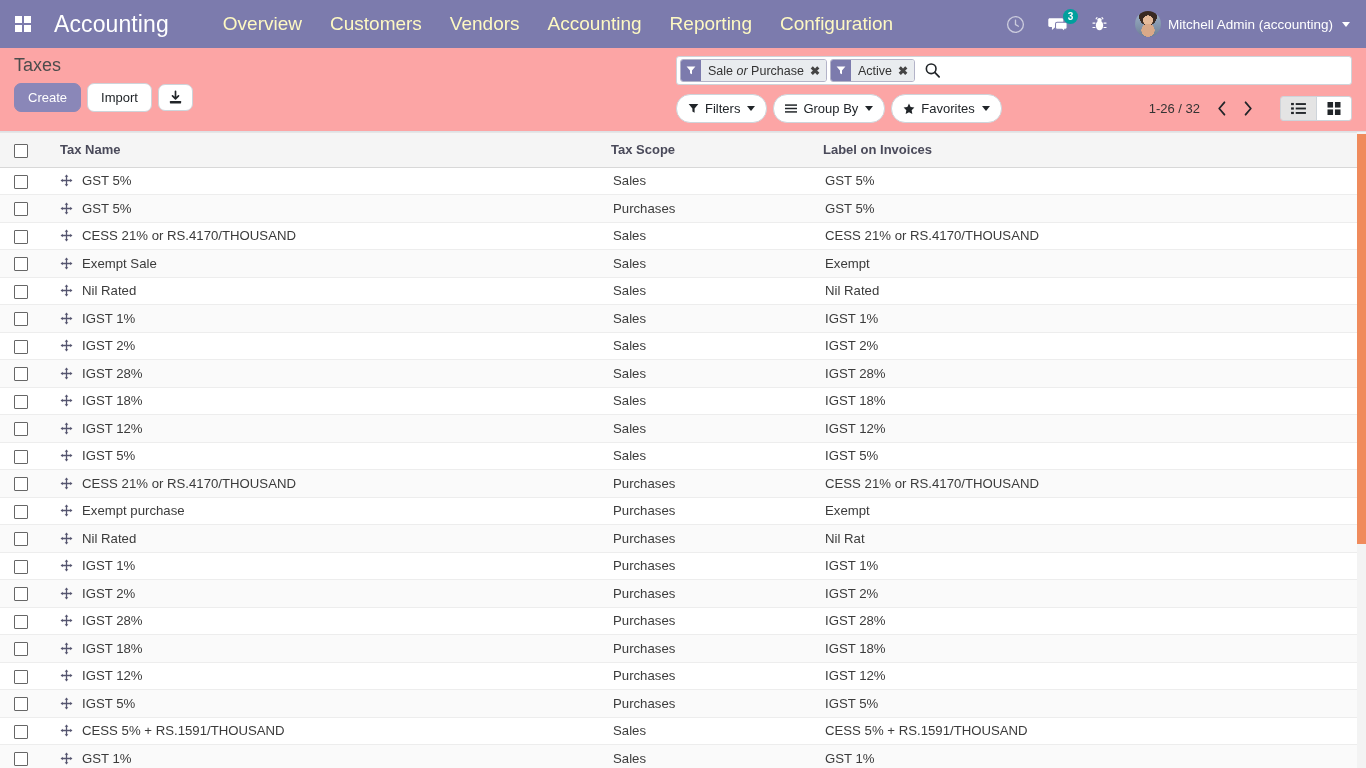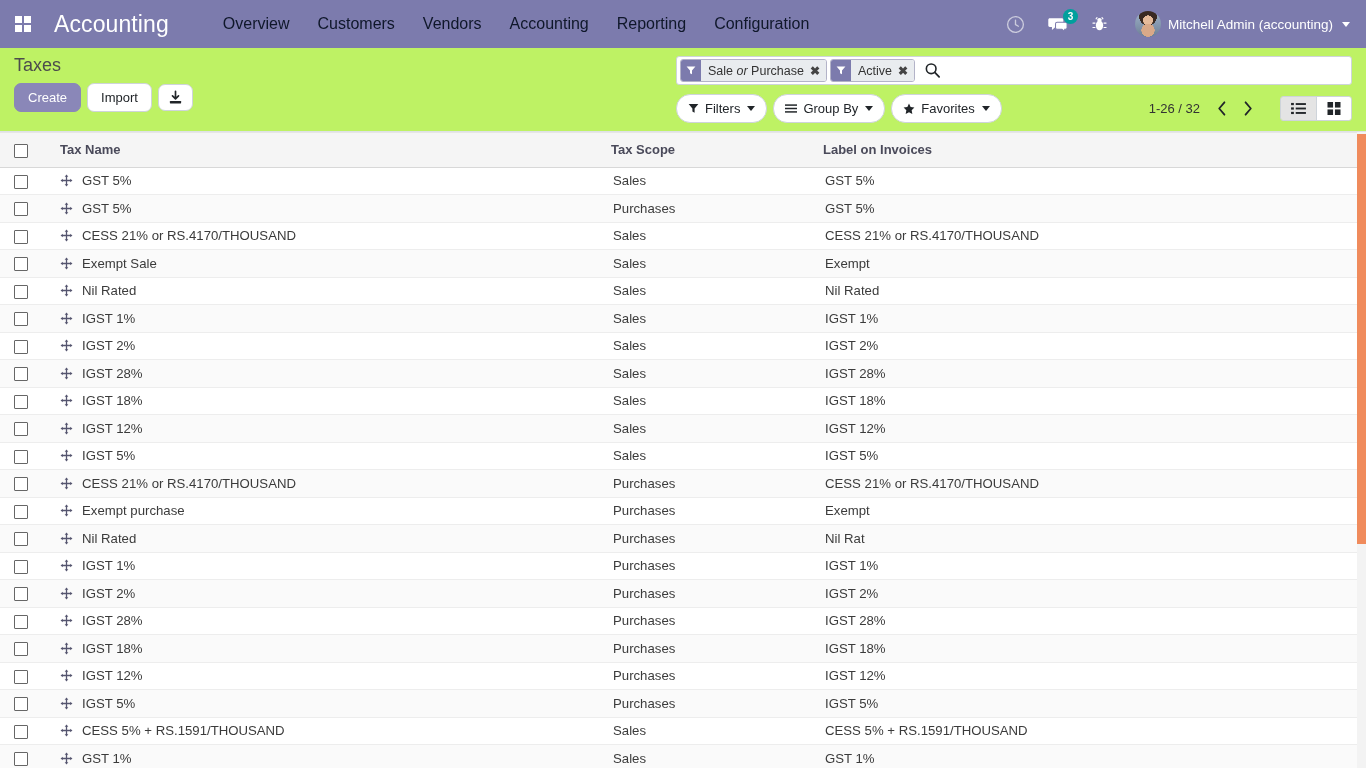--- a/index.html
+++ b/index.html
@@ -37,22 +37,22 @@
     font-size: 23px;
     font-weight: 400;
     margin-left: 14px;
     margin-right: 40px;
     letter-spacing: .1px;
     cursor: pointer;
     white-space: nowrap;
   }
   .menu-list { display: flex; align-items: center; gap: 0; }
   .menu-item {
-    color: #0f172a;
-    font-size: 16px;
+    color: #fef9c3;
+    font-size: 19px;
     padding: 6px 14px;
     cursor: pointer;
     white-space: nowrap;
     border-radius: 2px;
   }
 
   .nav-right {
     position: absolute;
     right: 12px; top: 0; height: 48px;
     display: flex; align-items: center; gap: 0;
@@ -96,21 +96,21 @@
   .caret-down {
     width: 0; height: 0;
     border-left: 4px solid transparent;
     border-right: 4px solid transparent;
     border-top: 5px solid #ffffff;
     margin-left: 2px;
   }
 
   
   .control-panel {
-    background: #bef264;
+    background: #fca5a5;
     border-bottom: 1px solid #dee2e6;
     padding: 8px 14px 8px 8px;
     position: relative;
     height: 84px;
   }
   .cp-left { position: absolute; left: 14px; top: 6px; }
   .page-title {
     font-size: 18px;
     color: #4c4c4c;
     font-weight: 400;

